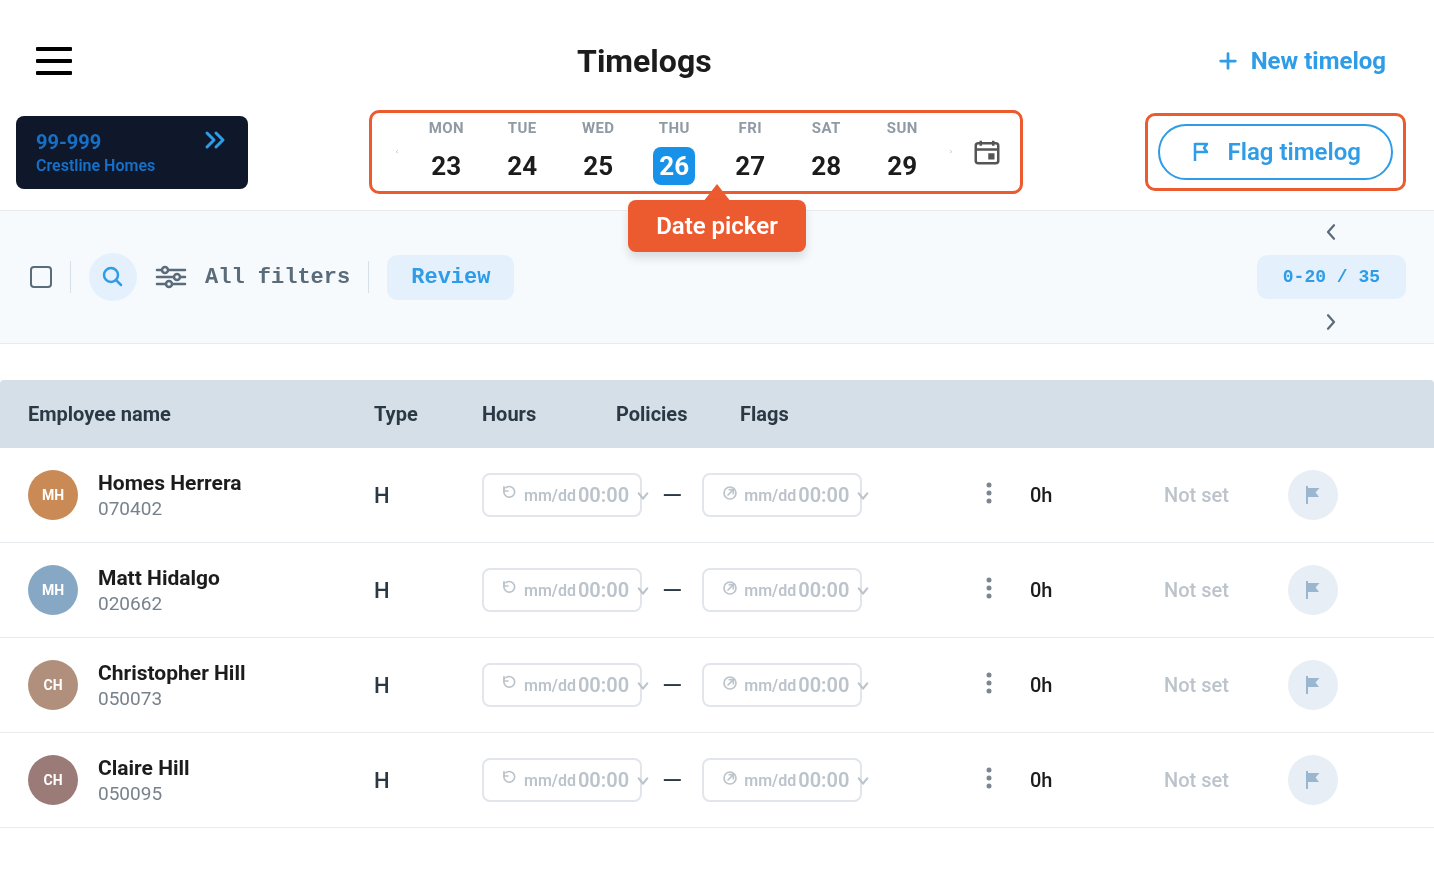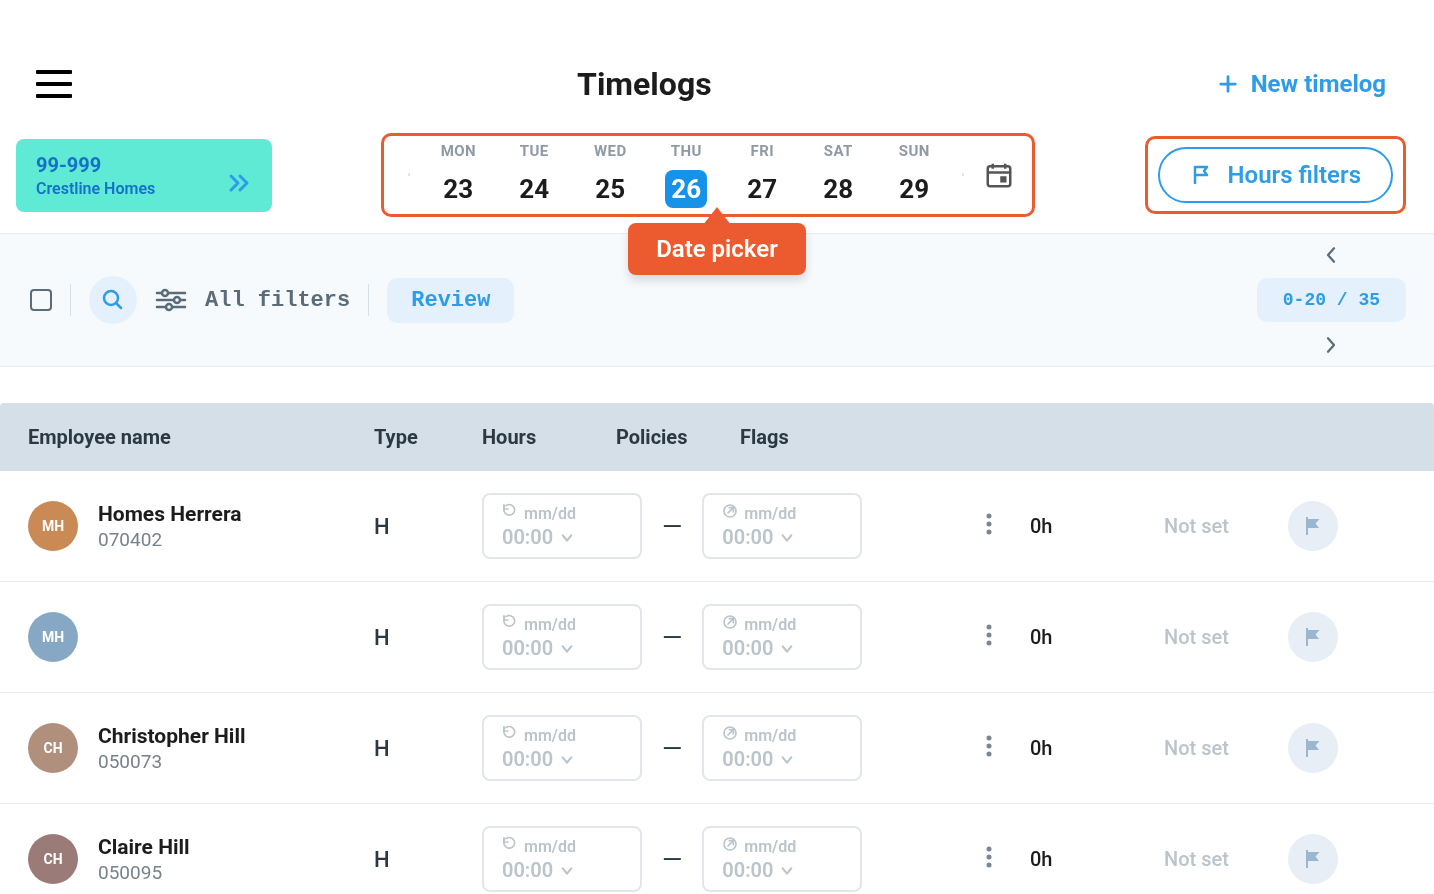--- a/index.html
+++ b/index.html
@@ -6,40 +6,40 @@
   body {
     font-family: -apple-system, BlinkMacSystemFont, "Segoe UI", Roboto, Arial, sans-serif;
     background: #fff;
     color: #1c1c1c;
     width: 1434px;
   }
   .header {
     display: flex;
     align-items: center;
     justify-content: space-between;
-    padding: 65px 48px 30px 36px;
+    padding: 42px 48px 30px 36px;
   }
   .hamburger { width: 36px; height: 28px; display: flex; flex-direction: column; justify-content: space-between; cursor: pointer; }
   .hamburger span { height: 4px; background: #000; border-radius: 1px; }
   .page-title { font-size: 32px; font-weight: 700; color: #1c1c1c; }
   .new-timelog {
     display: flex; align-items: center; gap: 12px;
     color: #2e9ce6; font-size: 24px; font-weight: 700; cursor: pointer;
   }
   .plus-svg { width: 22px; height: 22px; }
 
   .toolbar {
     display: flex; align-items: center; justify-content: space-between;
     padding: 0 28px 16px 16px;
     gap: 12px;
   }
   .project-chip {
-    background: #5eead4; border-radius: 8px; padding: 14px 20px;
-    display: flex; align-items: flex-end; justify-content: space-between;
-    width: 256px; cursor: pointer;
+    background: #0f172a; border-radius: 8px; padding: 14px 20px;
+    display: flex; align-items: flex-start; justify-content: space-between;
+    width: 232px; cursor: pointer;
   }
   .project-chip .code { color: #1670c8; font-weight: 700; font-size: 20px; }
   .project-chip .name { color: #1670c8; font-weight: 600; font-size: 16px; margin-top: 2px; }
   .project-chip .chev { color: #2e9ce6; font-size: 22px; }
 
   .datepicker-wrap {
     border: 3px solid #ec5a2f; border-radius: 10px; padding: 6px 18px;
     display: flex; align-items: center; gap: 14px;
     position: relative;
   }
@@ -114,21 +114,21 @@
   .avatar { width: 50px; height: 50px; border-radius: 50%; display: flex; align-items: center; justify-content: center; font-weight: 700; font-size: 14px; color: #fff; }
   .av0 { background: #c98a55; } .av1 { background: #87a8c4; } .av2 { background: #b0907c; } .av3 { background: #9a7b78; }
   .emp-name { font-size: 21px; font-weight: 700; }
   .emp-id { color: #78828c; font-size: 19px; margin-top: 2px; }
 
   .type-cell { width: 108px; font-size: 22px; font-weight: 500; color: #2b3945; }
 
   .punch-cell { width: 548px; display: flex; align-items: center; gap: 16px; }
   .punch-box {
     border: 2px solid #e2e6ea; border-radius: 8px; padding: 8px 18px;
-    display: flex; flex-direction: column; gap: 2px; color: #bbc3cb; cursor: pointer;
+    display: flex; flex-direction: row; gap: 2px; color: #bbc3cb; cursor: pointer;
     width: 160px;
   }
   .punch-box .line1 { display: flex; align-items: center; gap: 6px; font-size: 16px; font-weight: 600; }
   .punch-box .line2 { display: flex; align-items: center; gap: 8px; font-size: 20px; font-weight: 600; }
   .dash { font-size: 26px; color: #2b3945; font-weight: 400; padding: 0 4px; }
   .dots { color: #7b8691; cursor: pointer; padding: 0 8px; margin-left: auto; margin-right: 30px; }
   .dots svg { width: 6px; height: 24px; }
 
   .hours-cell { width: 134px; font-size: 20px; font-weight: 500; }
   .pol-cell { width: 124px; color: #bbc3cb; font-size: 20px; font-weight: 500; }
@@ -194,21 +194,21 @@
         <line x1="7" y1="3" x2="7" y2="7" stroke="#555" stroke-width="2"></line>
         <line x1="17" y1="3" x2="17" y2="7" stroke="#555" stroke-width="2"></line>
       </svg>
   </div>
 
   <div class="flag-filters-wrap">
     <div class="flag-filters-btn">
       <svg width="24" height="24" viewBox="0 0 24 24" fill="none" stroke="#2e9ce6" stroke-width="2.5" stroke-linejoin="round">
           <path d="M5 3 v18 M5 4 h12 l-3 4 3 4 H5"></path>
         </svg>
-      <span>Hours filters</span>
+      <span>Flag timelog</span>
     </div>
   </div>
 </div>
 
 <div class="callout-wrap">
   <div class="callout">
     <div class="pointer"></div>
     <div class="pill">Date picker</div>
   </div>
 </div>
@@ -309,20 +309,24 @@
         <div class="flag-badge">
           <svg viewBox="0 0 24 24" fill="currentColor">
             <path d="M5 3 v18 h2 V14 h11 l-3.5-4.5 L18.5 5 H7 V3 z"></path>
           </svg>
         </div>
       </div>
     </div>
     <div class="row">
       <div class="emp-cell">
         <div class="avatar av1">MH</div>
+        <div>
+          <div class="emp-name">Matt Hidalgo</div>
+          <div class="emp-id">020662</div>
+        </div>
       </div>
       <div class="type-cell">H</div>
       <div class="punch-cell">
         <div class="punch-box">
           <div class="line1">
             <span><svg width="16" height="16" viewBox="0 0 24 24" fill="none" stroke="currentColor" stroke-width="2.5" stroke-linecap="round">
                 <path d="M3 3 v6 a8 8 0 1 0 3 -5"></path>
                 <polyline points="3 3 3 9 9 9" fill="none"></polyline>
               </svg></span>
             <span>mm/dd</span>

